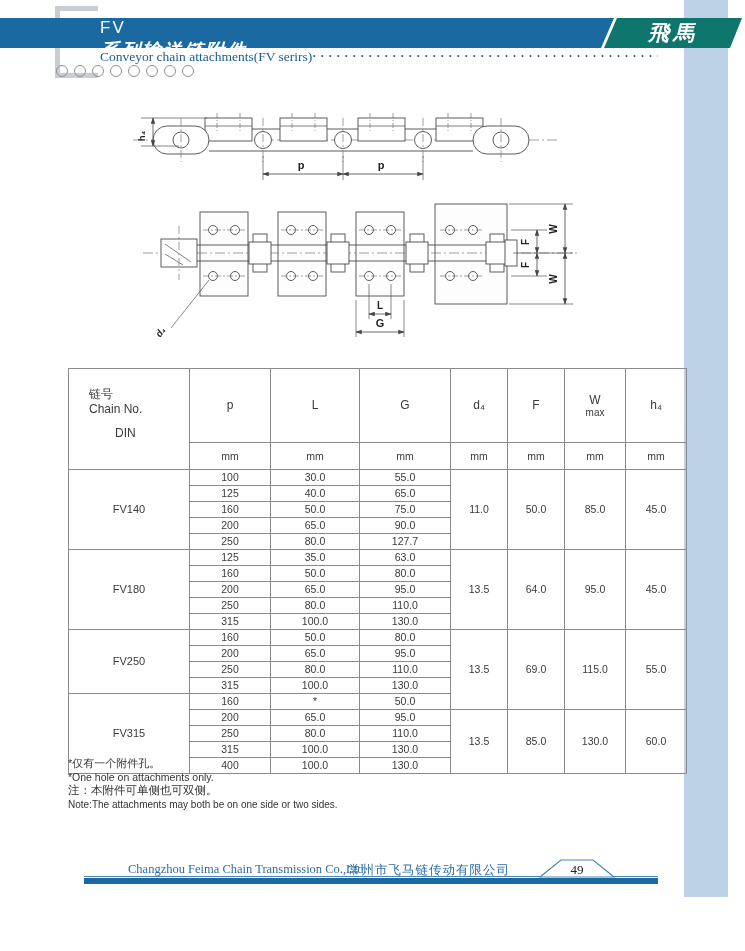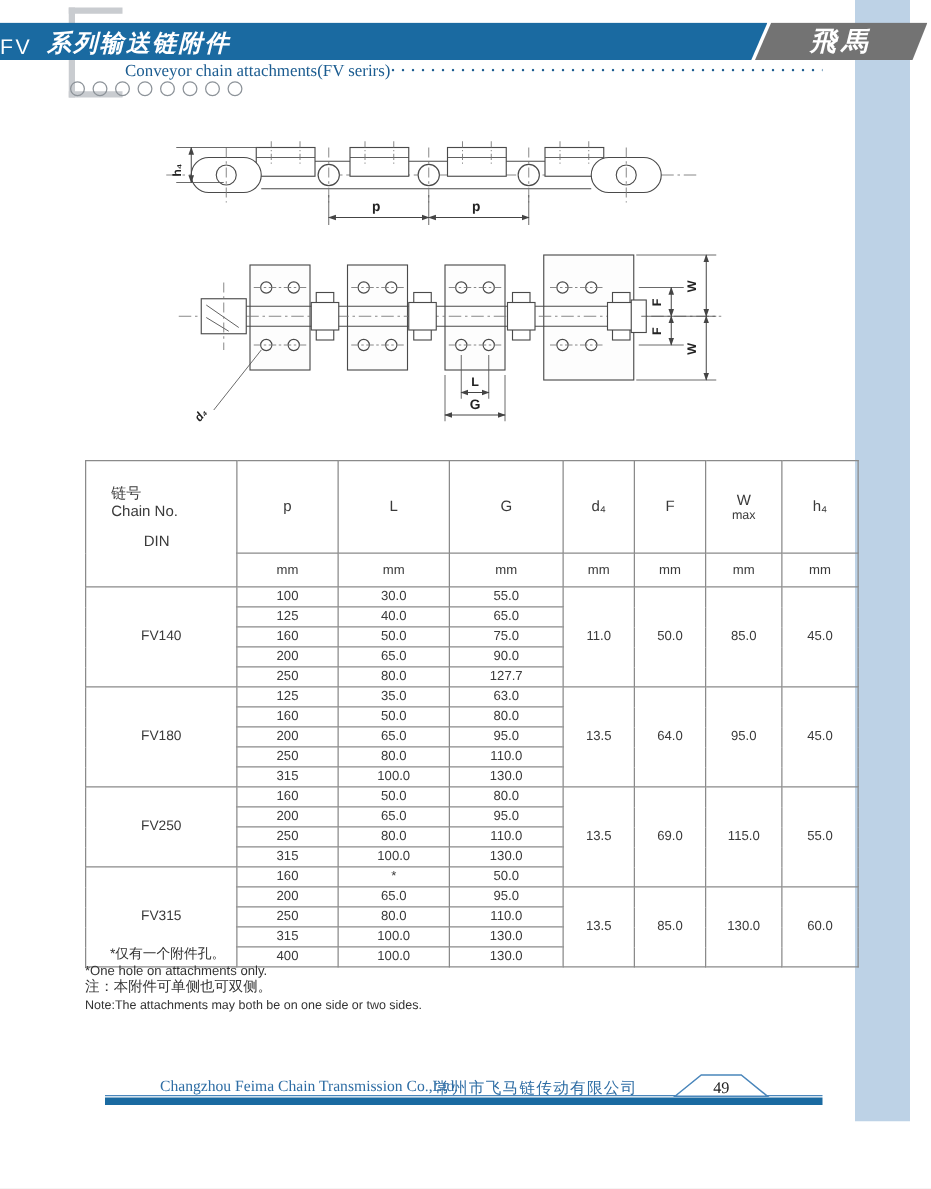--- a/index.html
+++ b/index.html
@@ -4,24 +4,24 @@
 <style>
   html,body{margin:0;padding:0;background:#e8e8e8;}
   .page{position:relative;width:745px;height:951px;background:#ffffff;overflow:hidden;
         font-family:"Liberation Sans","DejaVu Sans",sans-serif;color:#333;}
   
   .side-stripe{position:absolute;left:684px;top:0;width:44px;height:897px;background:#bdd2e6;}
   .bracket{position:absolute;left:55px;top:6px;width:38px;height:62px;
            border-left:5px solid #c9ccd0;border-top:5px solid #c9ccd0;border-bottom:5px solid #c9ccd0;}
   .banner{position:absolute;left:0;top:18px;width:614px;height:30px;background:#1a6aa1;
           clip-path:polygon(0 0,100% 0,calc(100% - 13px) 100%,0 100%);
-          display:flex;align-items:flex-end;box-sizing:border-box;}
+          display:flex;align-items:flex-start;padding-left:100px;box-sizing:border-box;flex-direction:column;}
   .banner .t-prefix{color:#fff;font-size:17px;letter-spacing:2px;margin-right:12px;}
   .banner .t-main{color:#fff;font-size:19px;font-weight:bold;letter-spacing:2px;font-style:italic;}
-  .logo-flag{position:absolute;left:604px;top:18px;width:138px;height:30px;background:#737373;
+  .logo-flag{position:absolute;left:604px;top:18px;width:138px;height:30px;background:#0f766e;
              clip-path:polygon(13px 0,100% 0,calc(100% - 12px) 100%,0 100%);
              display:flex;align-items:center;justify-content:center;}
   .logo-flag span{color:#fff;font-size:21px;font-weight:bold;font-style:italic;
                   font-family:"Liberation Serif","DejaVu Serif",serif;letter-spacing:4px;}
   .subtitle-row{position:absolute;left:100px;top:49px;width:558px;height:17px;white-space:nowrap;overflow:hidden;
                 font-family:"Liberation Serif","DejaVu Serif",serif;color:#1b5c90;font-size:13.5px;}
   .subtitle-row .dots{letter-spacing:4px;font-weight:bold;font-size:12px;vertical-align:1px;}
   .circles{position:absolute;left:56px;top:65px;display:flex;gap:6px;}
   .circles i{display:block;width:10px;height:10px;border:1.5px solid #8d9399;border-radius:50%;}
   
@@ -33,21 +33,21 @@
              height:15px;line-height:13px;}
   table.spec thead tr.h1 th{height:73px;font-size:12px;}
   table.spec thead tr.h2 th{height:26px;font-size:10.5px;}
   th.chainhead{text-align:left !important;padding-left:20px !important;vertical-align:top;padding-top:18px !important;}
   th.chainhead div{line-height:15px;}
   th.chainhead .din{margin-top:9px;margin-left:26px;}
   td.chain{font-size:11px;}
   .wmax{font-size:10px;line-height:11px;display:block;}
   
   .notes{position:absolute;left:68px;top:757px;line-height:13.5px;color:#333;}
-  .notes .n1{font-size:11px;margin-left:20px;}
+  .notes .n1{font-size:11px;}
   .notes .n2{font-size:10.5px;}
   .notes .n3{font-size:11.5px;}
   .notes .n4{font-size:10px;}
   
   .footer-en{position:absolute;left:128px;top:862px;font-family:"Liberation Serif","DejaVu Serif",serif;
              color:#2e6da4;font-size:12.5px;}
   .footer-cn{position:absolute;left:348px;top:862px;color:#2e6da4;font-size:12.5px;letter-spacing:1px;}
   .footer-thin{position:absolute;left:84px;top:876px;width:574px;height:1px;background:#4a86bb;}
   .footer-bar{position:absolute;left:84px;top:878px;width:574px;height:6px;background:#1a6aa1;}
   .page-tab{position:absolute;left:538px;top:858px;}

